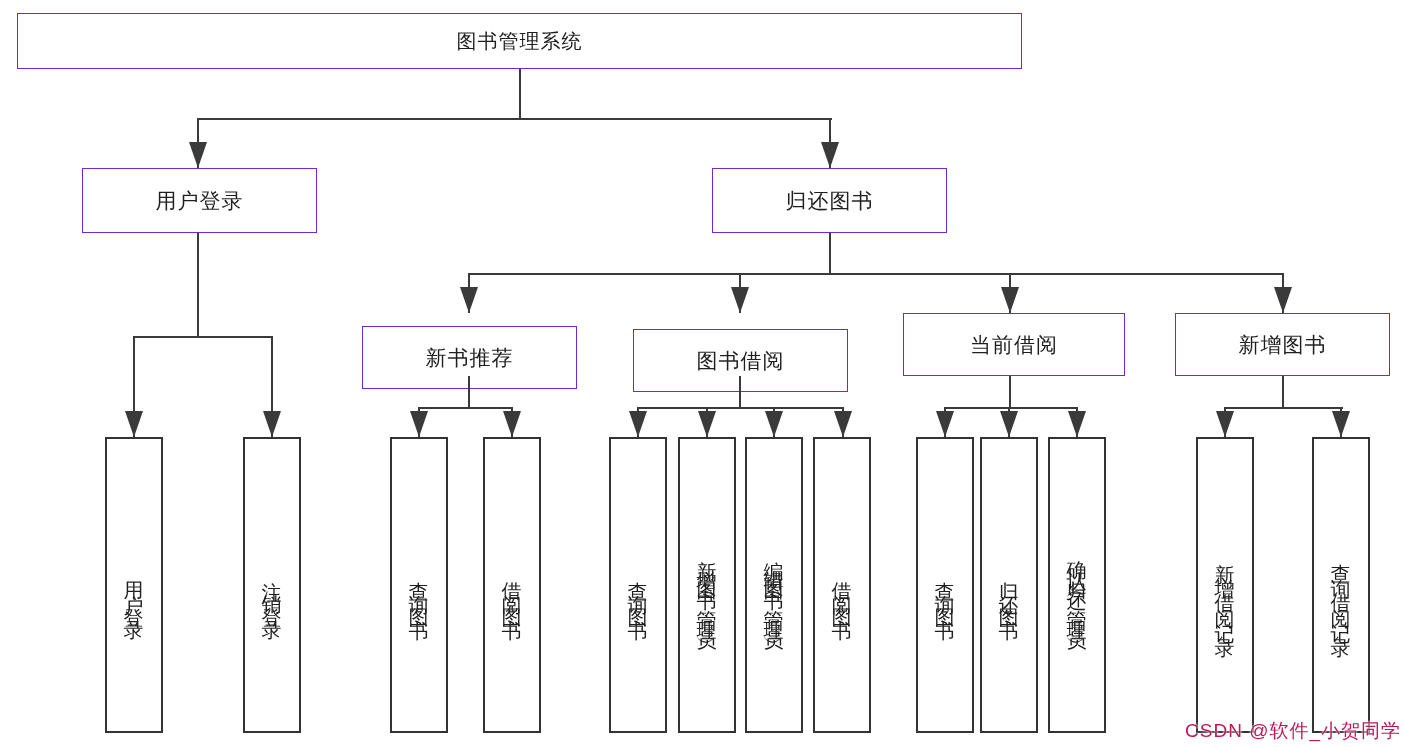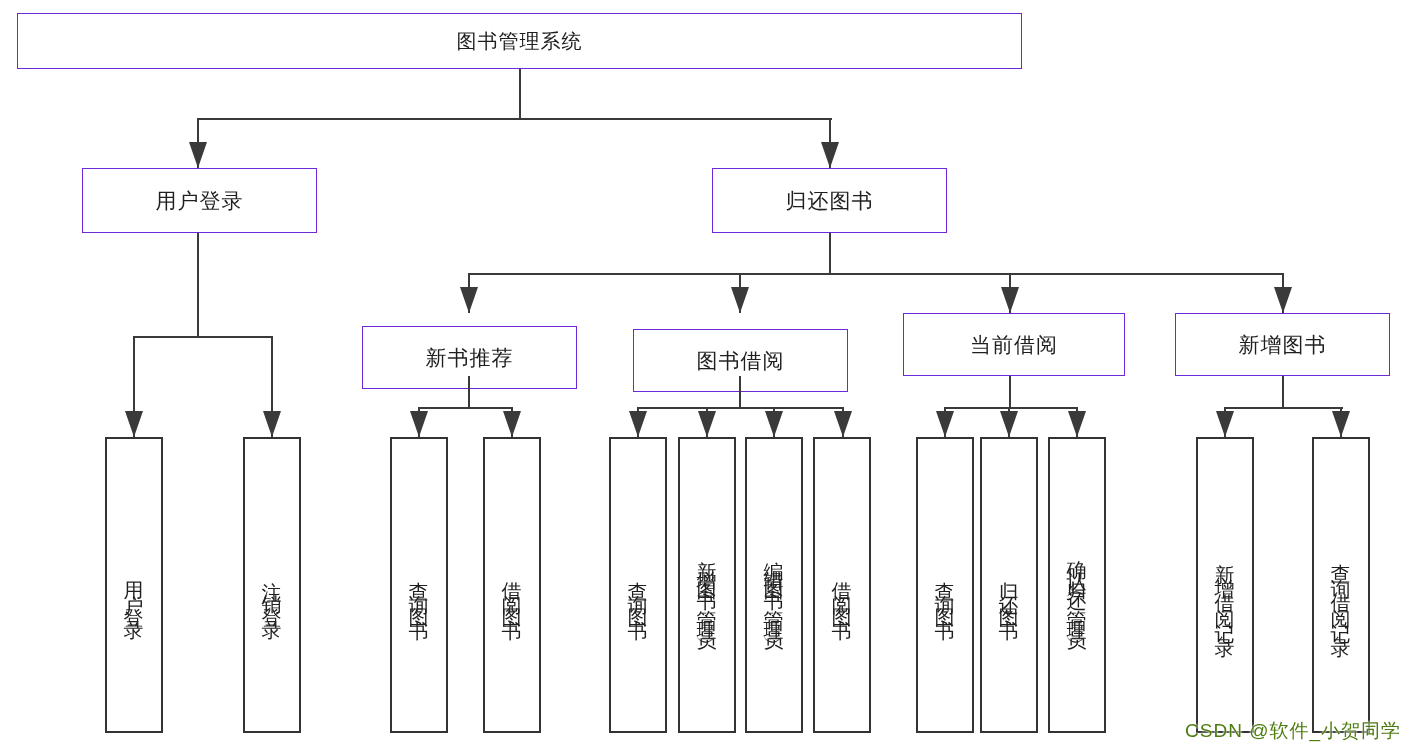--- a/index.html
+++ b/index.html
@@ -25,21 +25,21 @@
   .hline,.vline{position:absolute;background:#3a3a3a;}
   .hline{height:2px;}
   .vline{width:2px;}
   .arrow{
     position:absolute;width:0;height:0;
     border-left:9px solid transparent;border-right:9px solid transparent;
     border-top:26px solid #3a3a3a;
   }
   .watermark{
     position:absolute;right:4px;bottom:3px;z-index:10;
-    font-size:19px;color:#4d7c0f;letter-spacing:1px;
+    font-size:19px;color:#be185d;letter-spacing:1px;
     text-shadow:0 0 3px #ffffff,0 0 2px #ffffff;
   }
 </style>
 </head>
 <body>
 
 <div class="canvas">
 
   <div class="node root" style="left:17px;top:13px;width:1005px;height:56px;">
     <span>图书管理系统</span>

